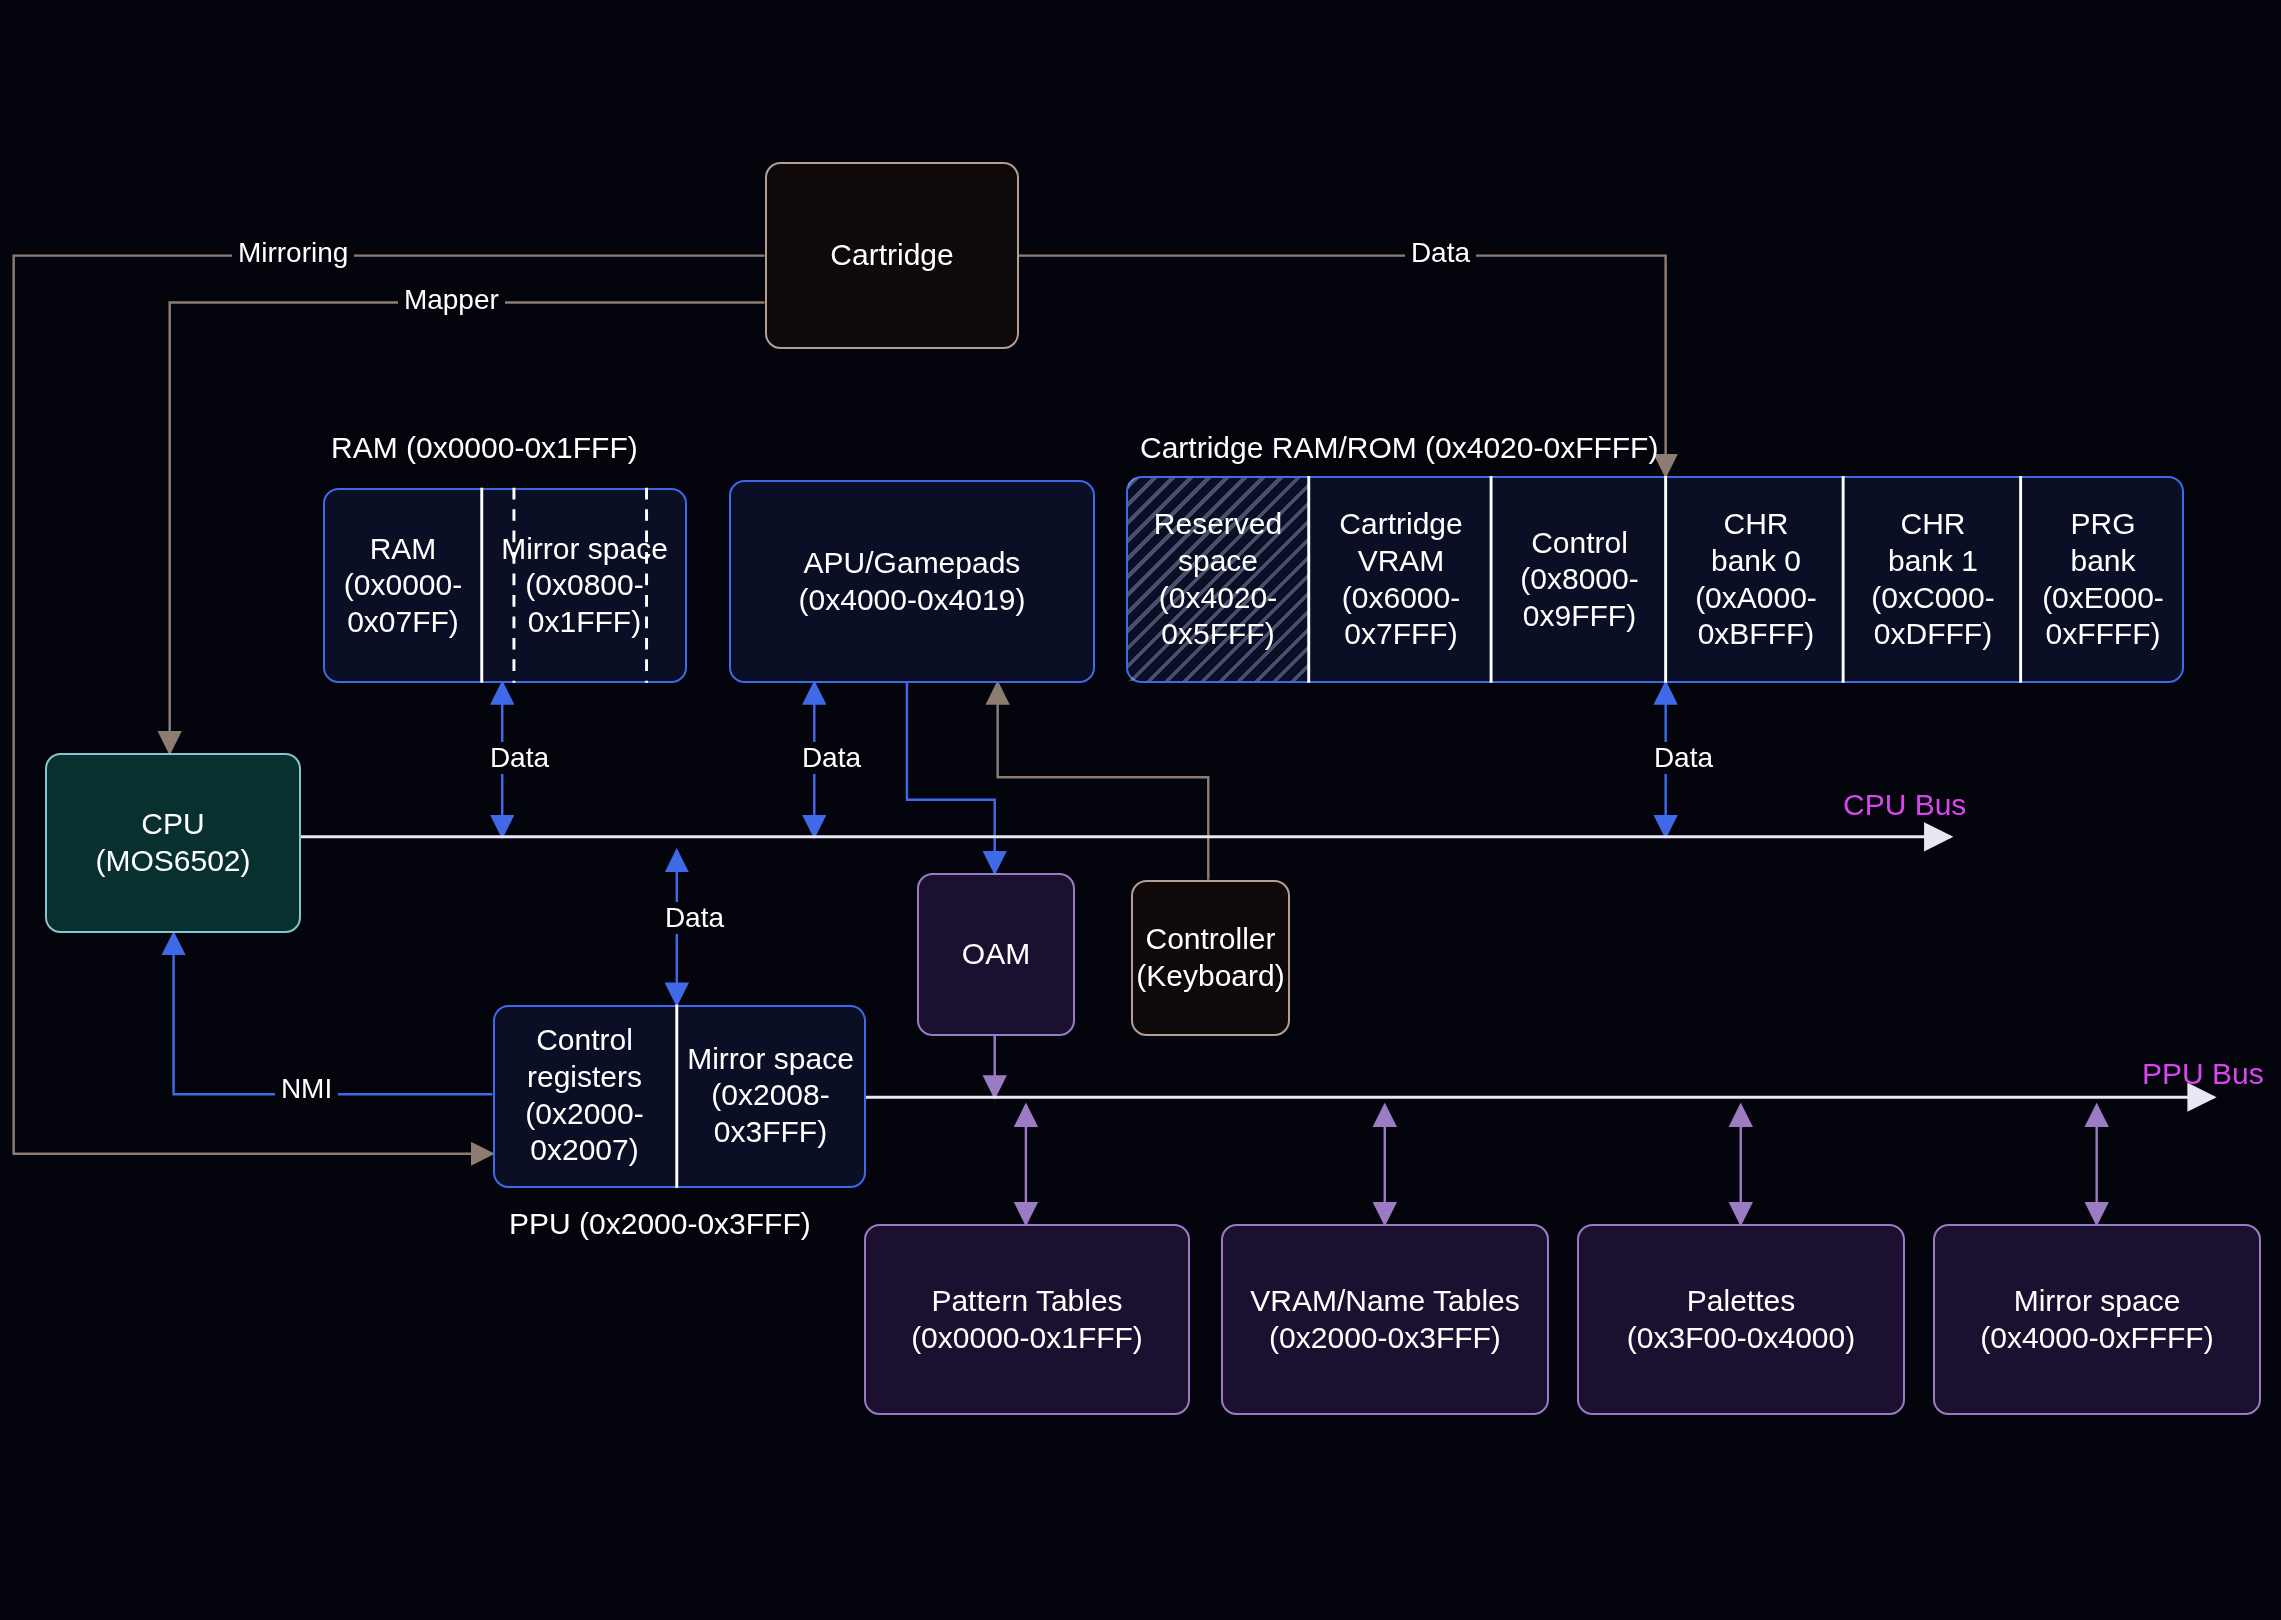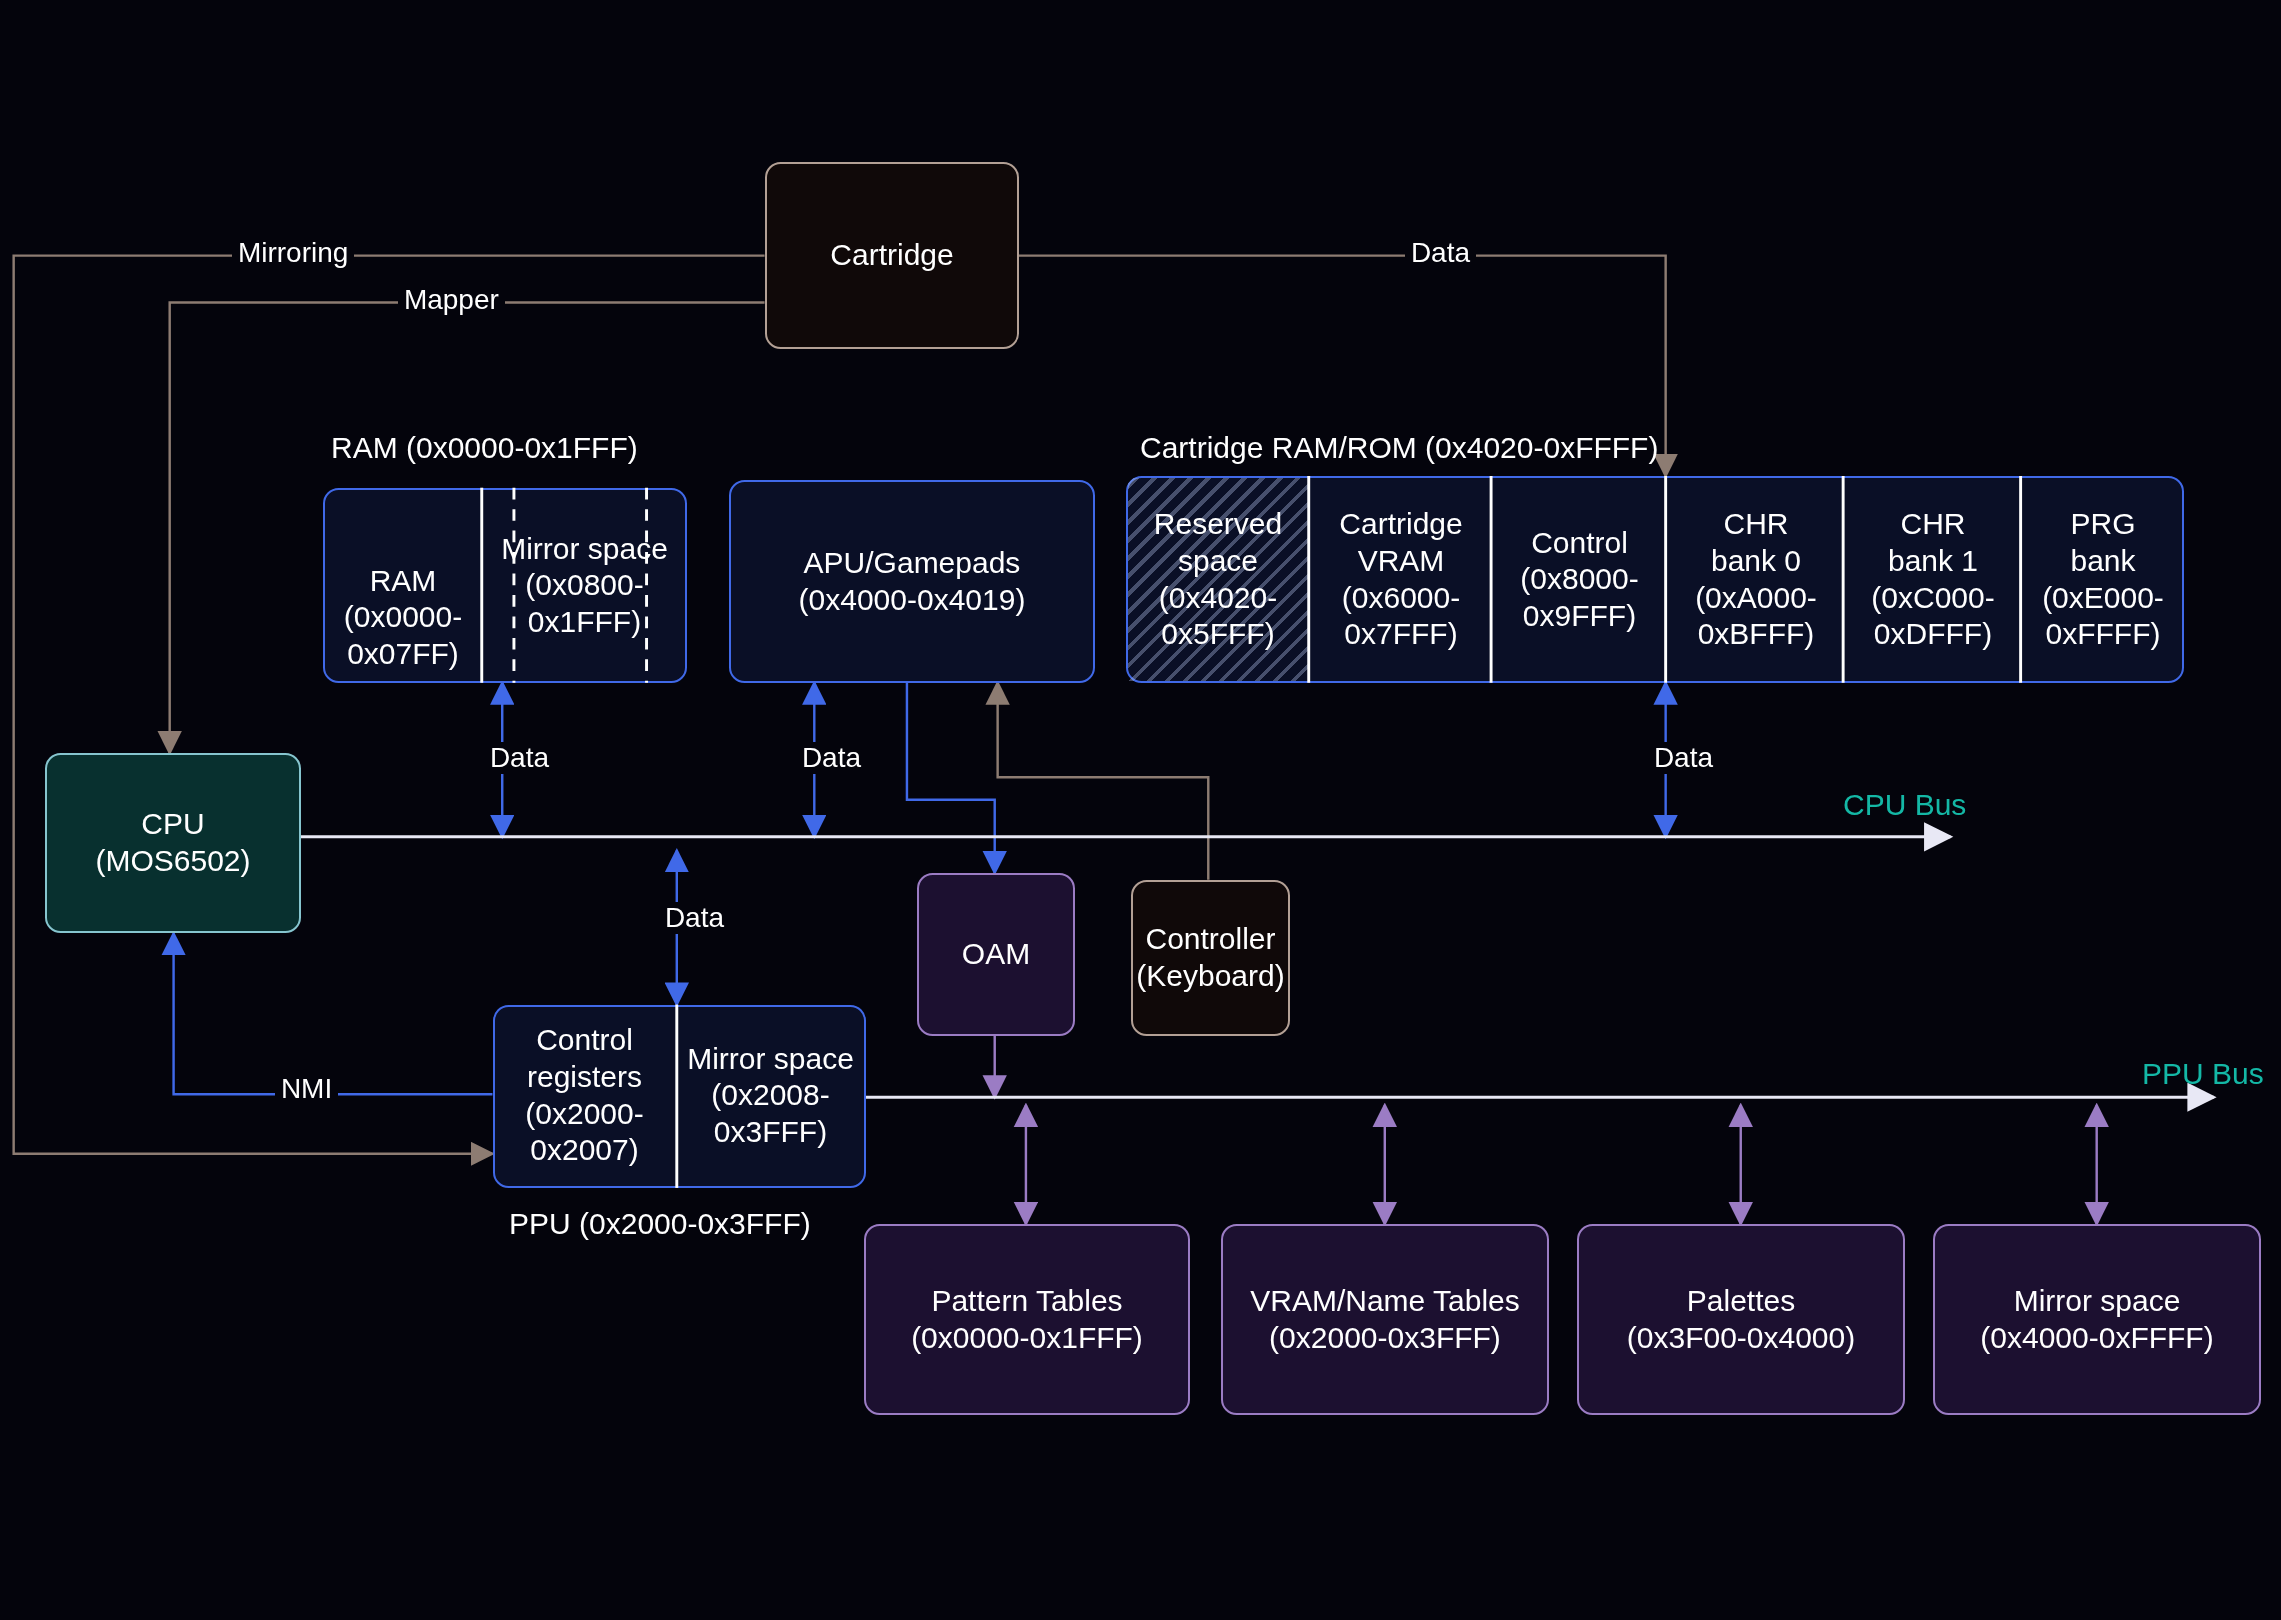--- a/index.html
+++ b/index.html
@@ -76,21 +76,21 @@
     position: absolute;
     color: #ffffff;
     font-size: 28px;
     white-space: nowrap;
     background: #04040c;
     padding: 0 5.9px;
     margin-left: 19px;
   }
   .bus-label {
     position: absolute;
-    color: #14b8a6;
+    color: #d946ef;
     font-size: 30px;
     white-space: nowrap;
   }
   .hatch {
     background-image: repeating-linear-gradient(
       -45deg,
       rgba(255,255,255,0.0) 0px,
       rgba(255,255,255,0.0) 8.8px,
       rgba(170,185,225,0.38) 8.8px,
       rgba(170,185,225,0.38) 12.7px
@@ -189,21 +189,21 @@
       <path d="M886,1125 L2270,1125" fill="none" stroke="#e8e8f5" stroke-width="3" marker-end="url(#ah-white)"></path>
     </g>
   </svg>
 
   <div class="node node-brown" style="left:765px; top:162px; width:254px; height:187px;">
     <span>Cartridge</span>
   </div>
 
   <div class="caption" style="left:331px; top:431px;">RAM (0x0000-0x1FFF)</div>
   <div class="node node-blue" style="left:323px; top:488px; width:364px; height:195px;"></div>
-  <div class="seg" style="left:325px; top:490px; width:156px; height:191px;margin-top:32px;">
+  <div class="seg" style="left:325px; top:490px; width:156px; height:191px;">
     <div>
       <div>RAM</div>
       <div>(0x0000-</div>
       <div>0x07FF)</div>
     </div>
   </div>
   <div class="seg" style="left:484px; top:490px; width:201px; height:191px;">
     <div>
       <div>Mirror space</div>
       <div>(0x0800-</div>

